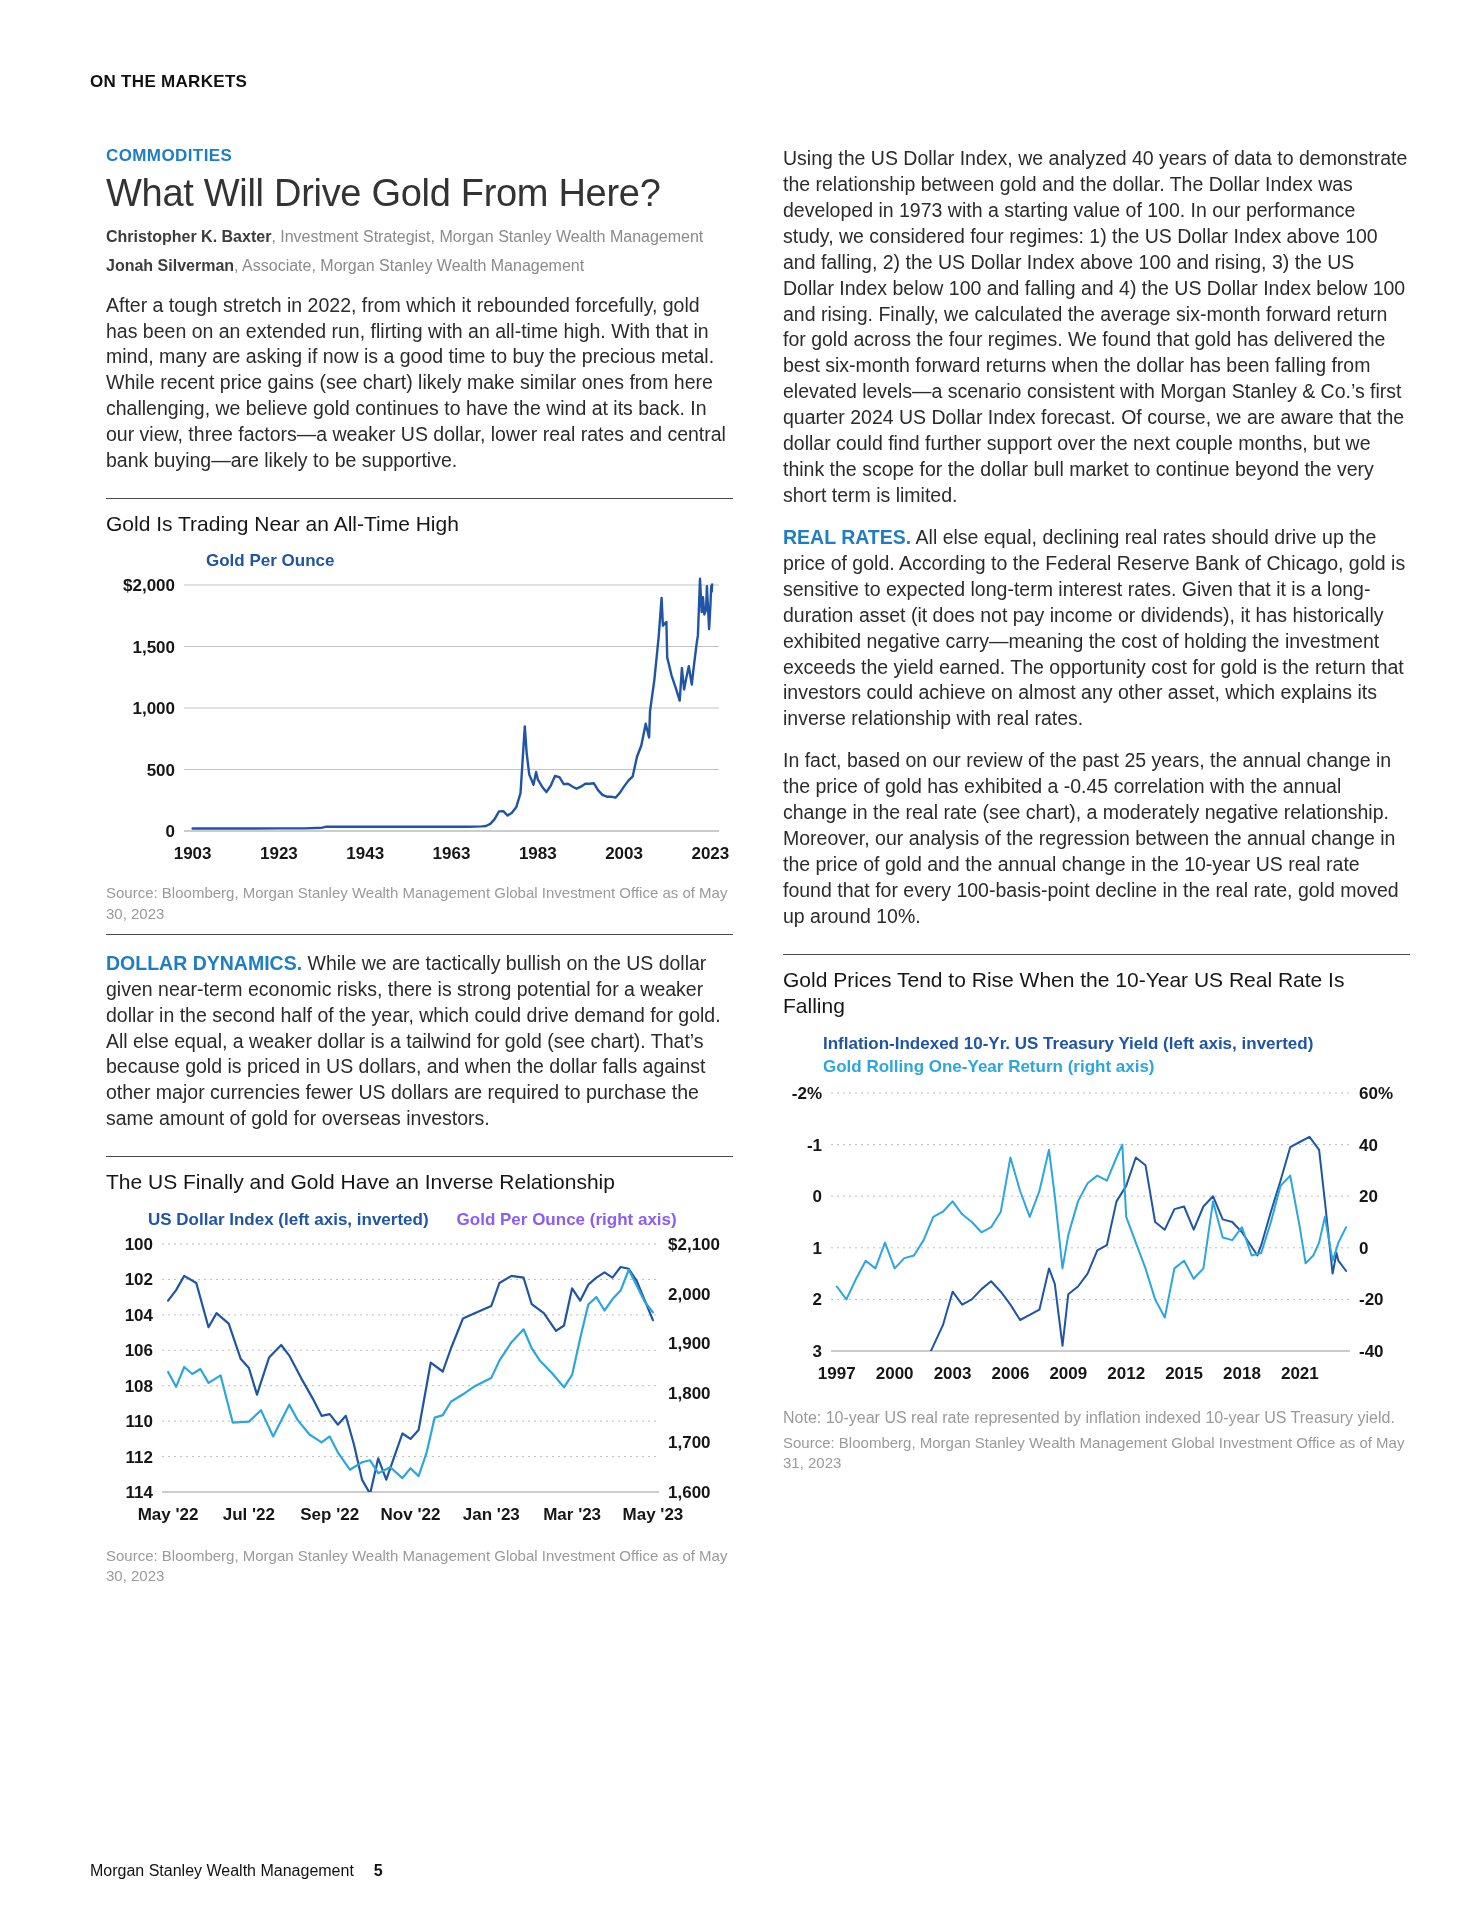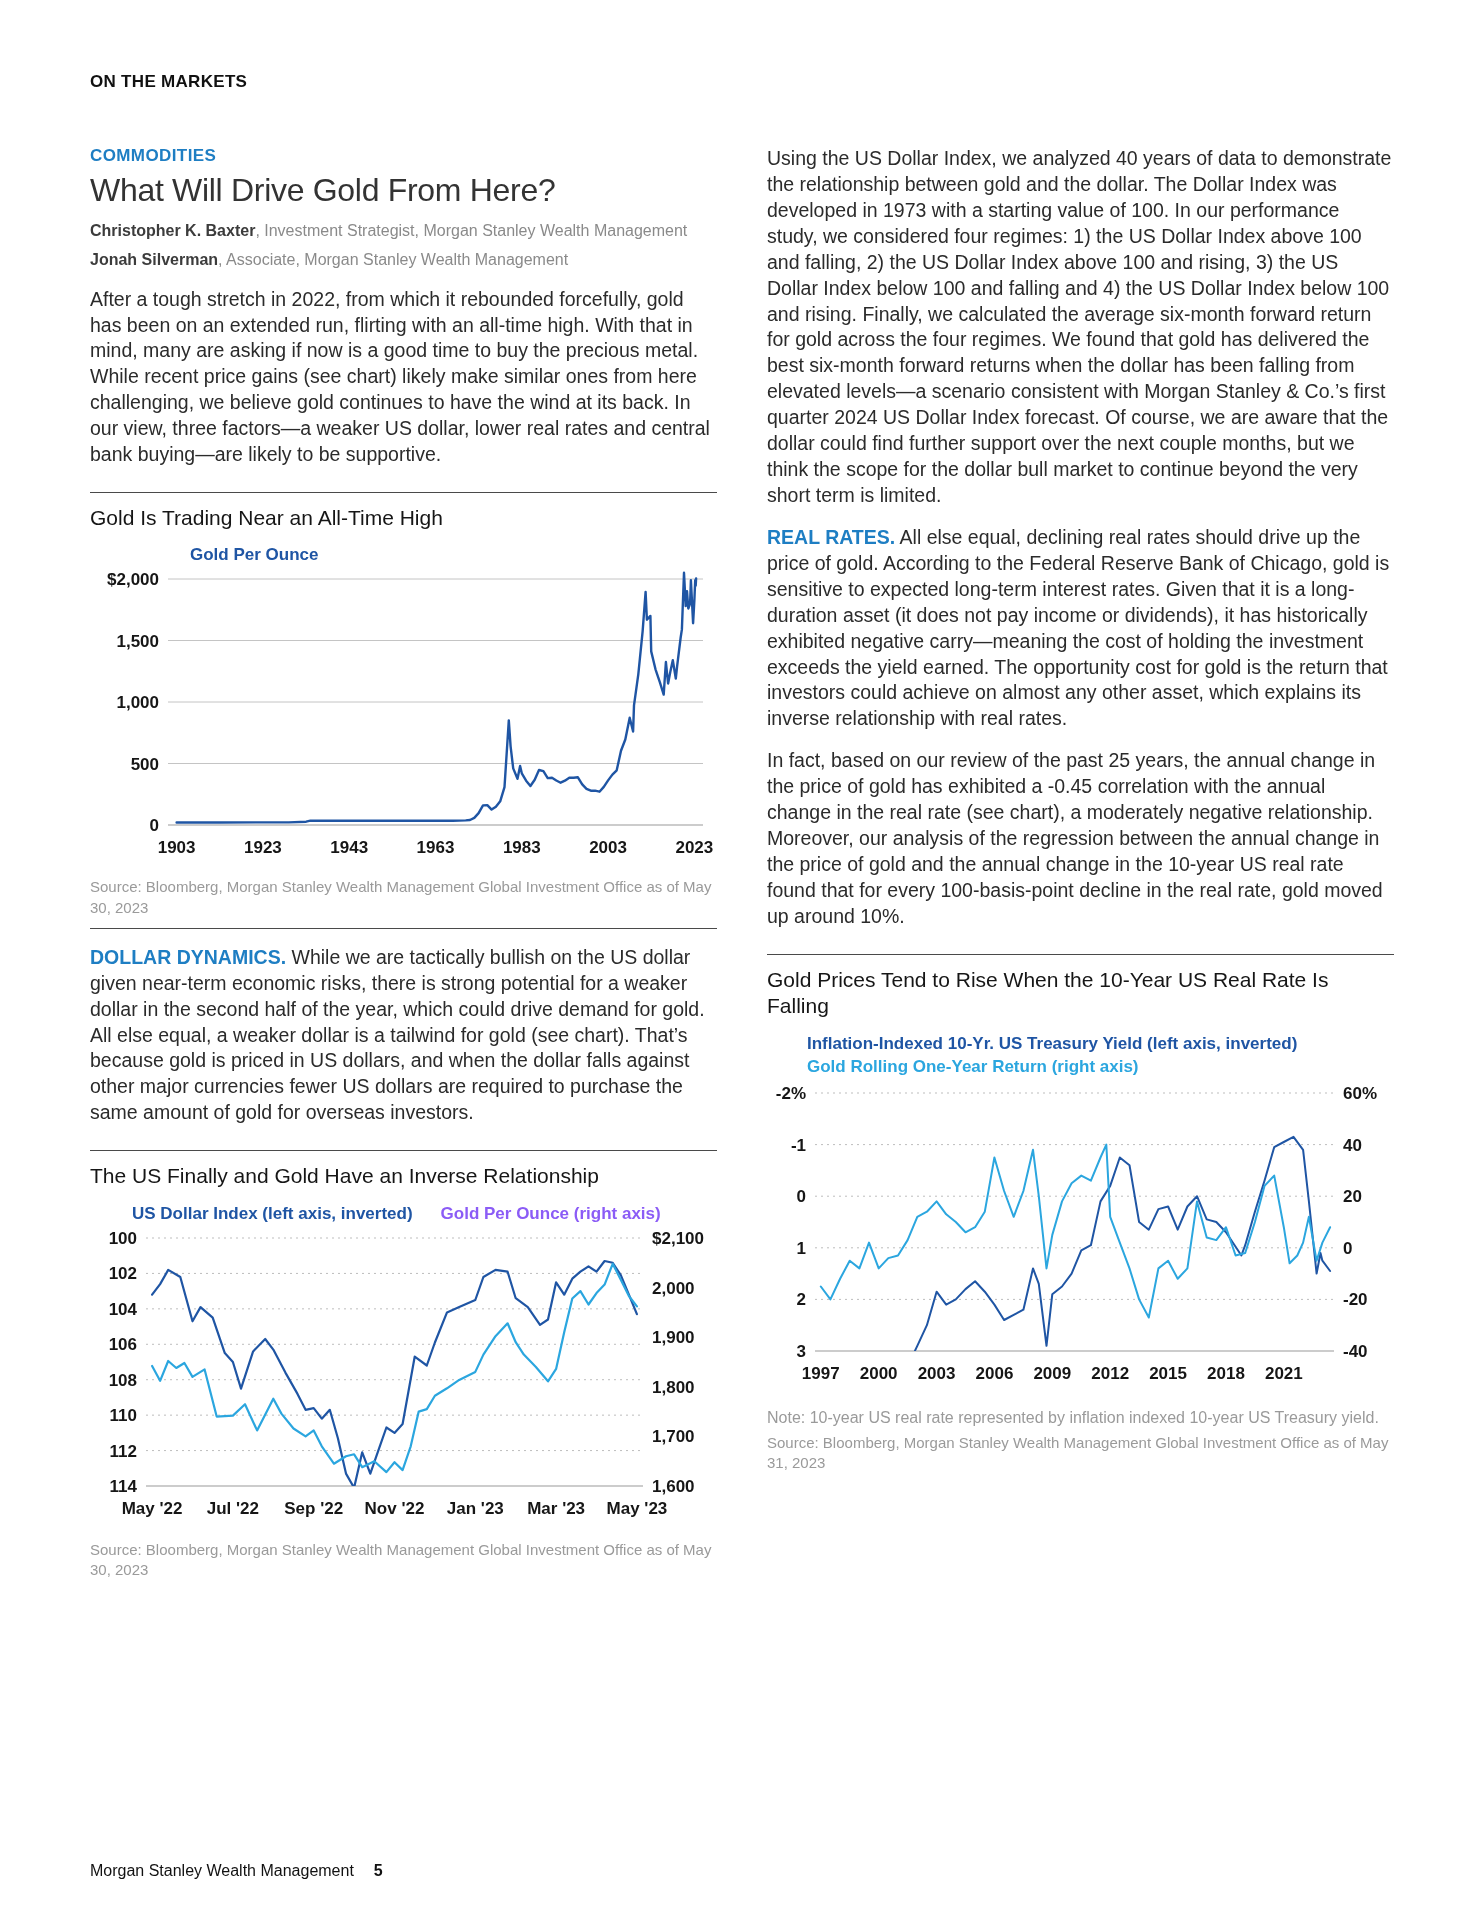--- a/index.html
+++ b/index.html
@@ -1,23 +1,23 @@
 <!DOCTYPE html>
 <html><head>
 <meta charset="utf-8">
 <style>
   *{margin:0;padding:0;box-sizing:border-box}
   html,body{background:#ffffff}
   body{font-family:"Liberation Sans",sans-serif}
   .page{width:1484px;height:1920px;background:#fff;position:relative;margin:0 auto;overflow:hidden}
   .kicker{position:absolute;top:72px;left:90px;font-size:17px;font-weight:700;color:#111;letter-spacing:.3px}
-  .columns{position:absolute;top:146px;left:90px;right:90px;display:flex;gap:50px}
+  .columns{position:absolute;top:146px;left:106px;right:90px;display:flex;gap:50px}
   .col{width:627px;flex:0 0 627px}
   .eyebrow{font-size:17px;font-weight:700;letter-spacing:.4px;margin-bottom:6px;color:#1E7EC3}
-  .title{font-size:32px;font-weight:400;color:#333;letter-spacing:-.3px;margin-bottom:12px}
+  .title{font-size:38px;font-weight:400;color:#333;letter-spacing:-.3px;margin-bottom:12px}
   .byline{font-size:16px;color:#8a8a8a;line-height:1.3;margin-bottom:8px}
   .byline .author{font-weight:700;color:#3c3c3c}
   .body{font-size:19.5px;color:#2b2b2b;line-height:1.33;margin-top:16px}
   .lead{font-weight:700;color:#1E7EC3}
   .chart-block{margin-top:24px}
   .rule{border-top:1.5px solid #4a4a4a}
   .chart-heading{font-size:21px;font-weight:400;color:#161616;margin:12px 0 14px;line-height:1.25}
   .legend{font-size:17px;font-weight:700;margin-bottom:4px}
   .legend-center{margin-left:100px}
   .legend-row{display:flex;gap:28px;margin-left:42px;flex-wrap:wrap}

